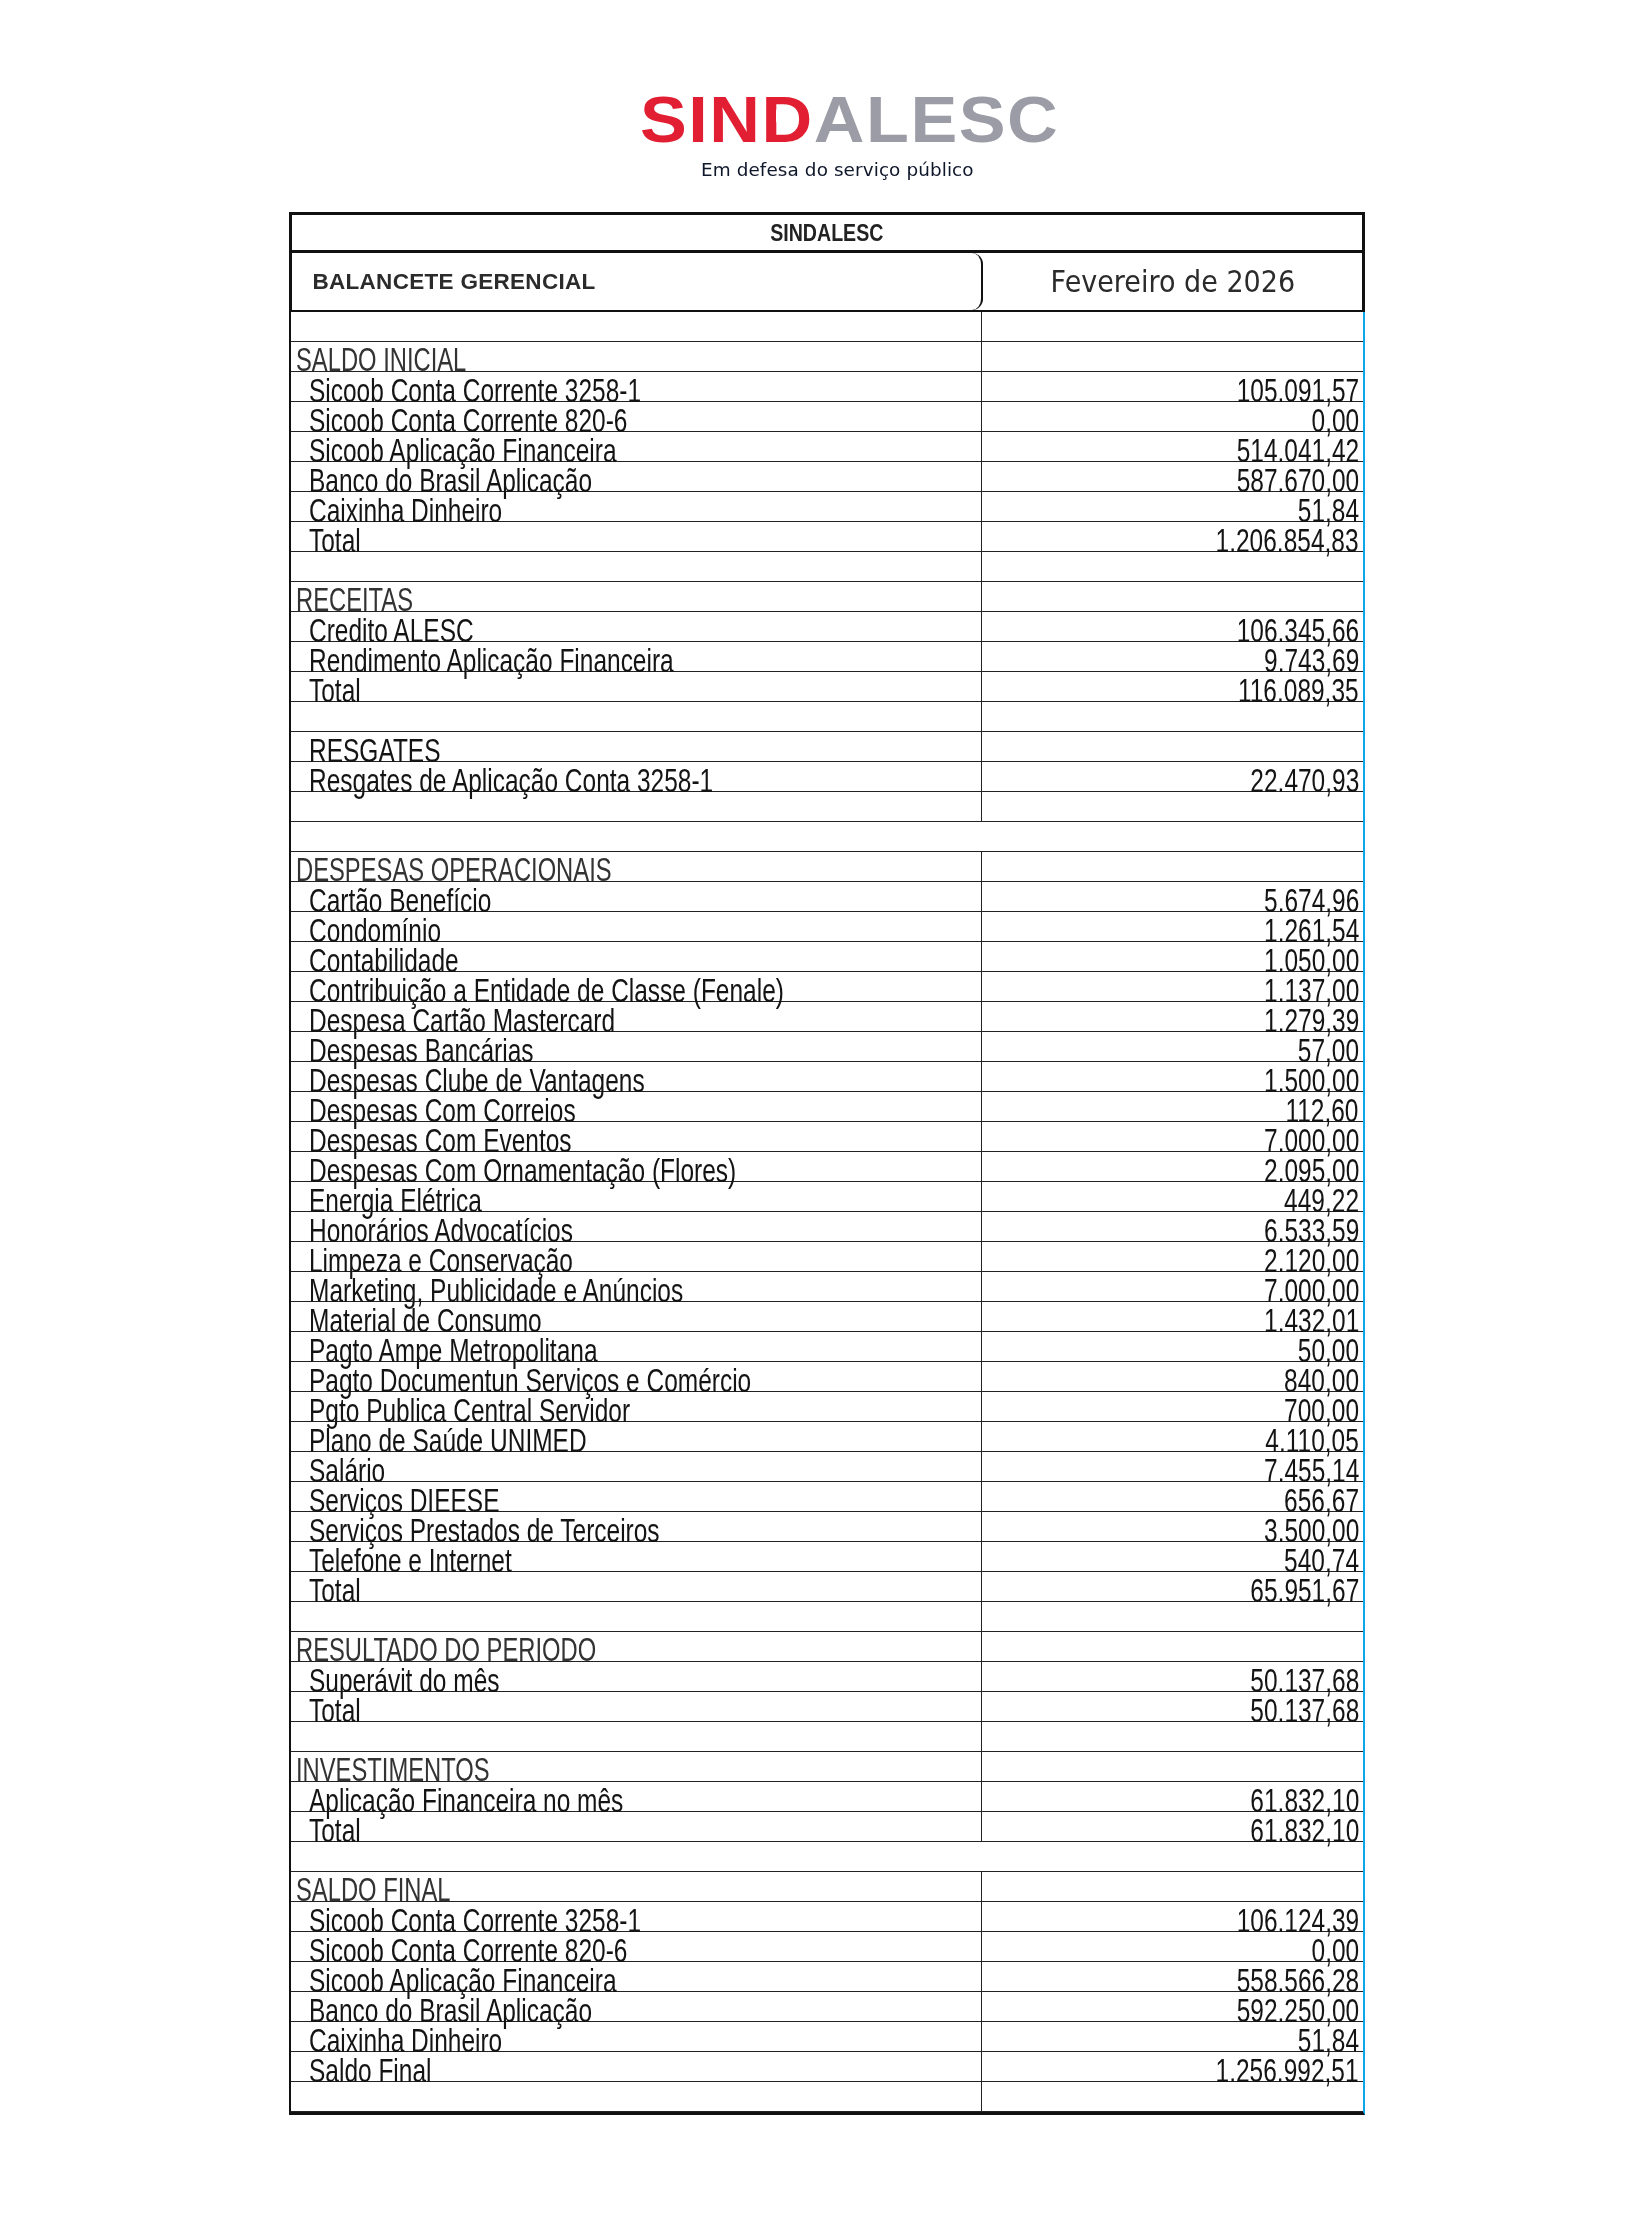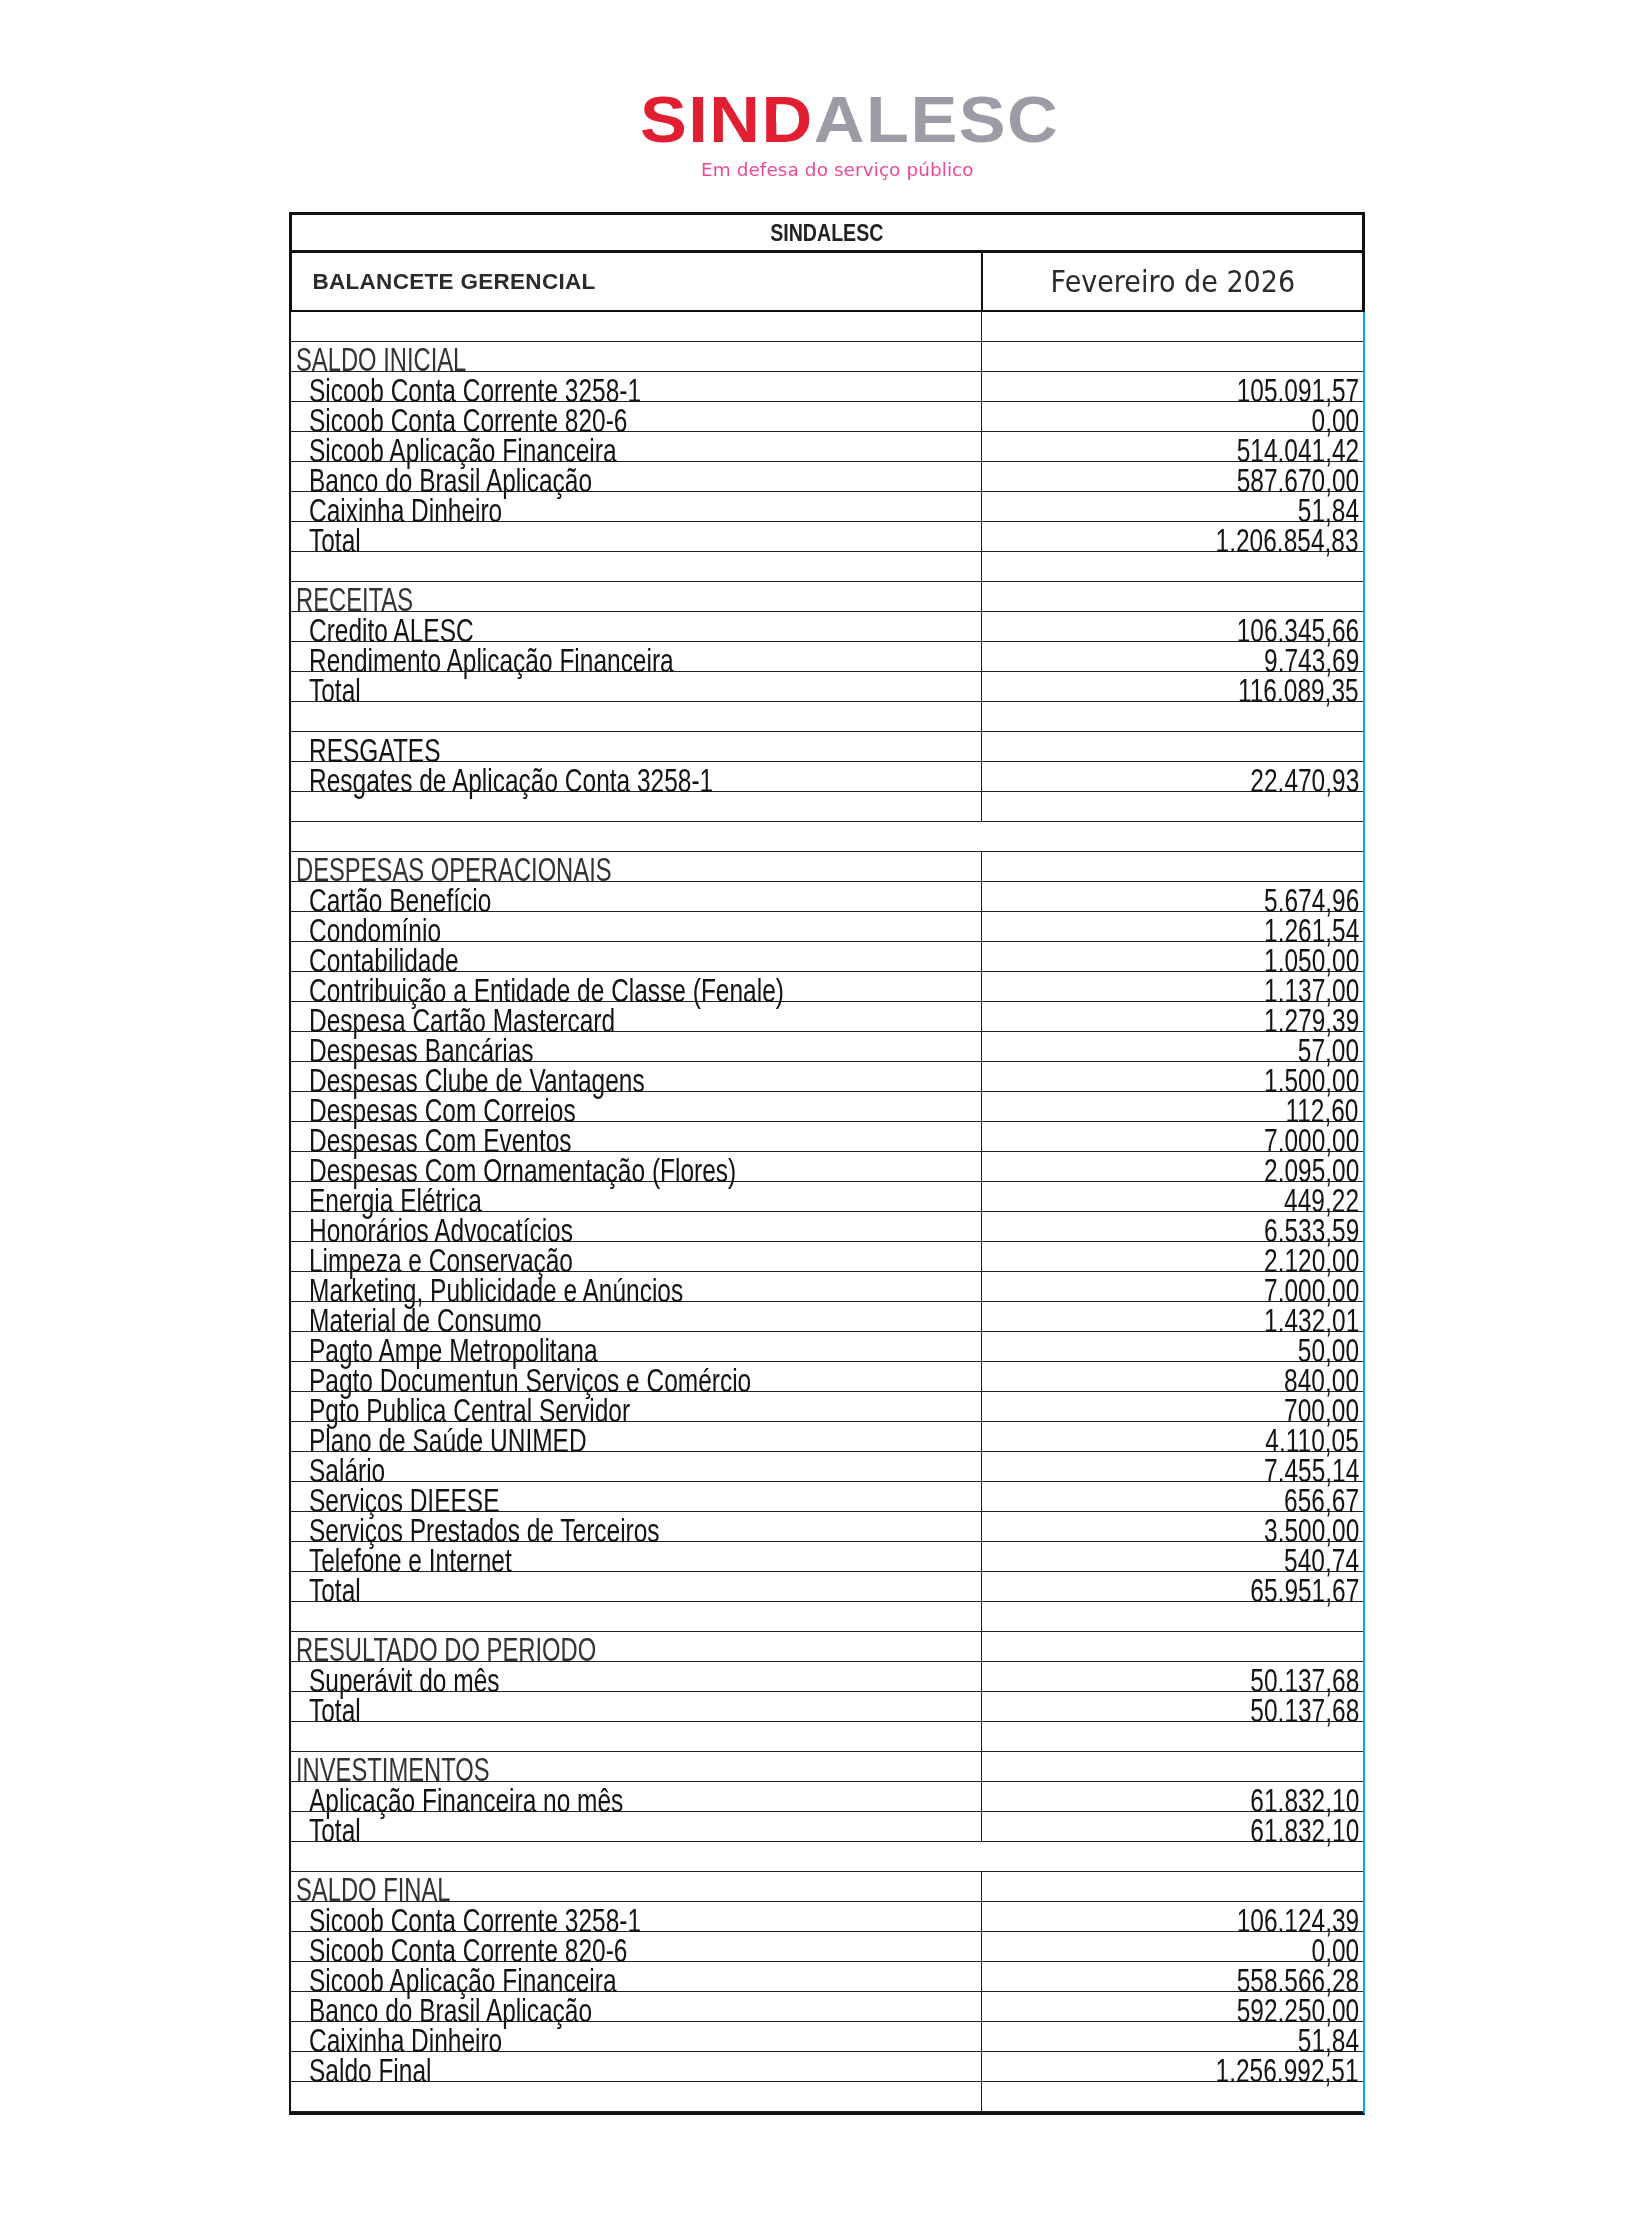--- a/index.html
+++ b/index.html
@@ -12,32 +12,32 @@
                font-weight: 900; font-size: 65px; letter-spacing: 1.4px; line-height: 65px;
                transform: scaleX(1.08); transform-origin: left top; white-space: nowrap; }
   .logo-red { color: #e21f32; }
   .logo-gray { color: #9c9ca6; }
   .logo-bubble { position: absolute; left: 136px; top: 22px; width: 17.7px; height: 13.6px;
                  background: #ffffff; border-radius: 2px; }
   .logo-bubble::after { content: ""; position: absolute; left: 2.7px; bottom: -5.4px;
                         border-left: 3.4px solid transparent; border-right: 3.4px solid transparent;
                         border-top: 6.1px solid #ffffff; }
   .logo-tag { position: absolute; left: 61px; top: 72px; font-family: "DejaVu Sans", sans-serif;
-              font-size: 18.4px; color: #ec4899; white-space: nowrap; letter-spacing: 0.1px; }
+              font-size: 18.4px; color: #0f172a; white-space: nowrap; letter-spacing: 0.1px; }
 
   
   .sheet { position: absolute; left: 289px; top: 212px; width: 1076px; }
   .title-row { height: 41px; border: 3.4px solid #111; border-bottom: 3.4px solid #111;
                display: flex; align-items: center; justify-content: center; box-sizing: border-box; }
   .title-row span { font-family: "Liberation Sans", sans-serif; font-weight: 700; font-size: 24.5px;
                     transform: scaleX(0.8); display: inline-block; color: #222; }
   .head-row { display: flex; height: 59px; border-left: 3.4px solid #111; border-right: 3.4px solid #111;
               border-bottom: 2px solid #111; box-sizing: border-box; }
   .head-left { width: 691px; border-right: 2.7px solid #111; display: flex; align-items: center;
-               padding-left: 20.4px; box-sizing: border-box; }
+               padding-left: 20.4px; box-sizing: border-box; border-radius: 11px; }
   .head-left span { font-family: "Liberation Sans", sans-serif; font-weight: 900; font-size: 22.5px;
                     color: #2b2b2b; letter-spacing: 0.3px; }
   .head-right { flex: 1; display: flex; align-items: center; justify-content: center; }
   .head-right span { font-family: "DejaVu Sans", sans-serif; font-size: 30px; color: #2b2b2b;
                      transform: scaleX(0.9); display: inline-block; }
 
   .rows { border-left: 2px solid #111; border-right: 2px solid #0ea5e9; border-bottom: 3.4px solid #111; }
   .row { display: flex; height: 30px; border-bottom: 1.4px solid #222; box-sizing: border-box; }
   .row.full .c1 { border-right: none; }
   .c1 { width: 691px; border-right: 1.4px solid #222; position: relative; overflow: visible; box-sizing: border-box; }

